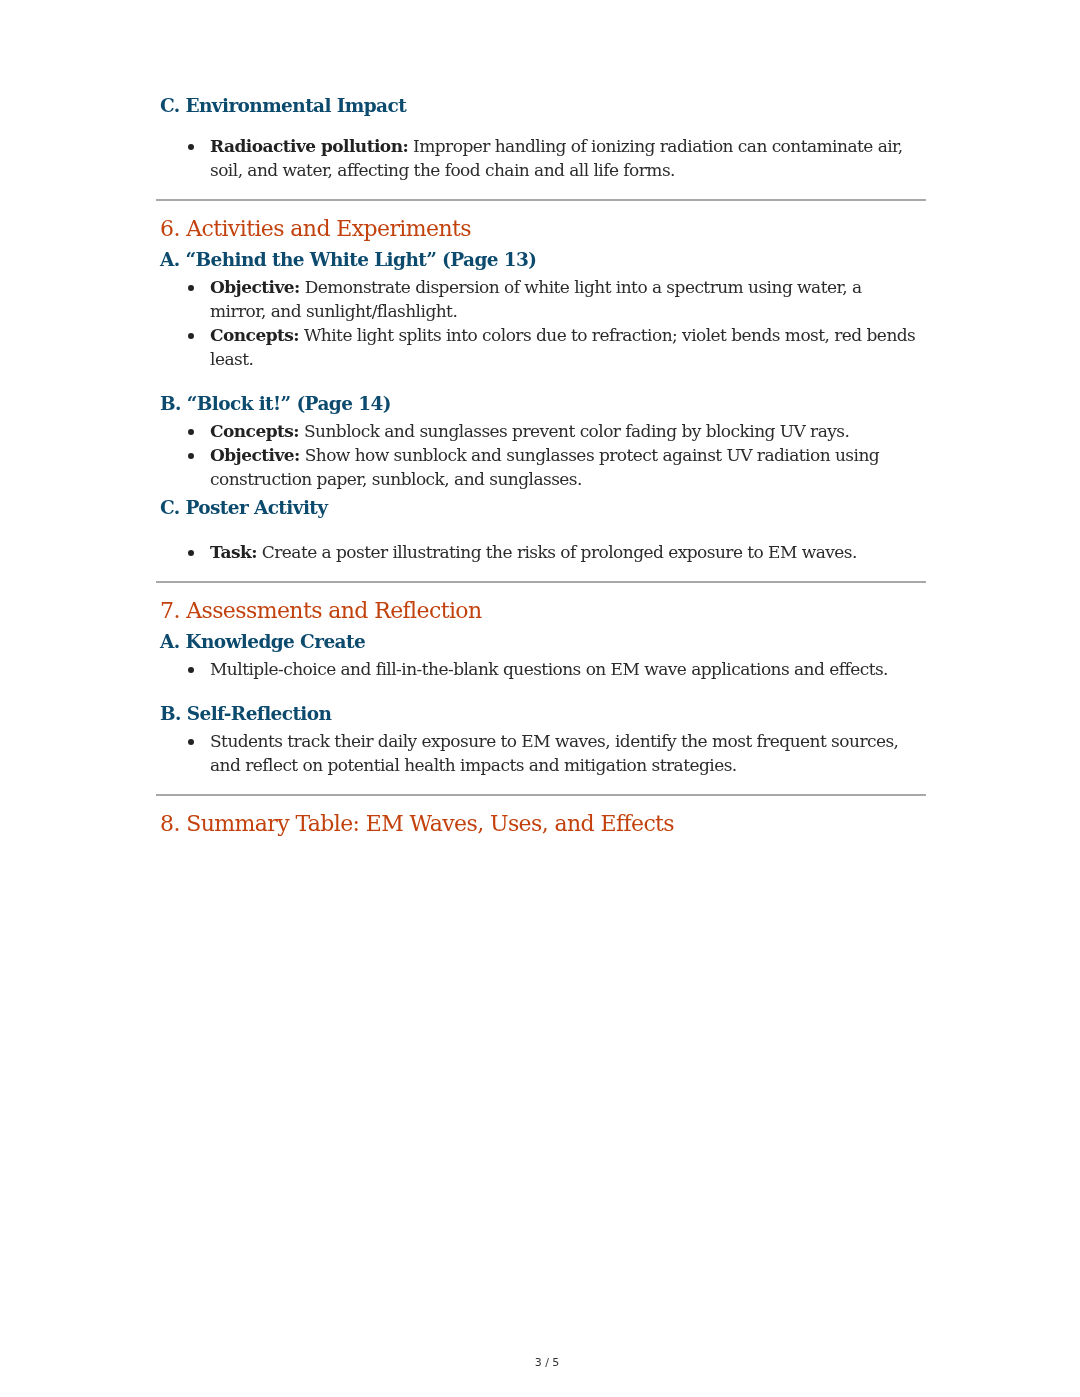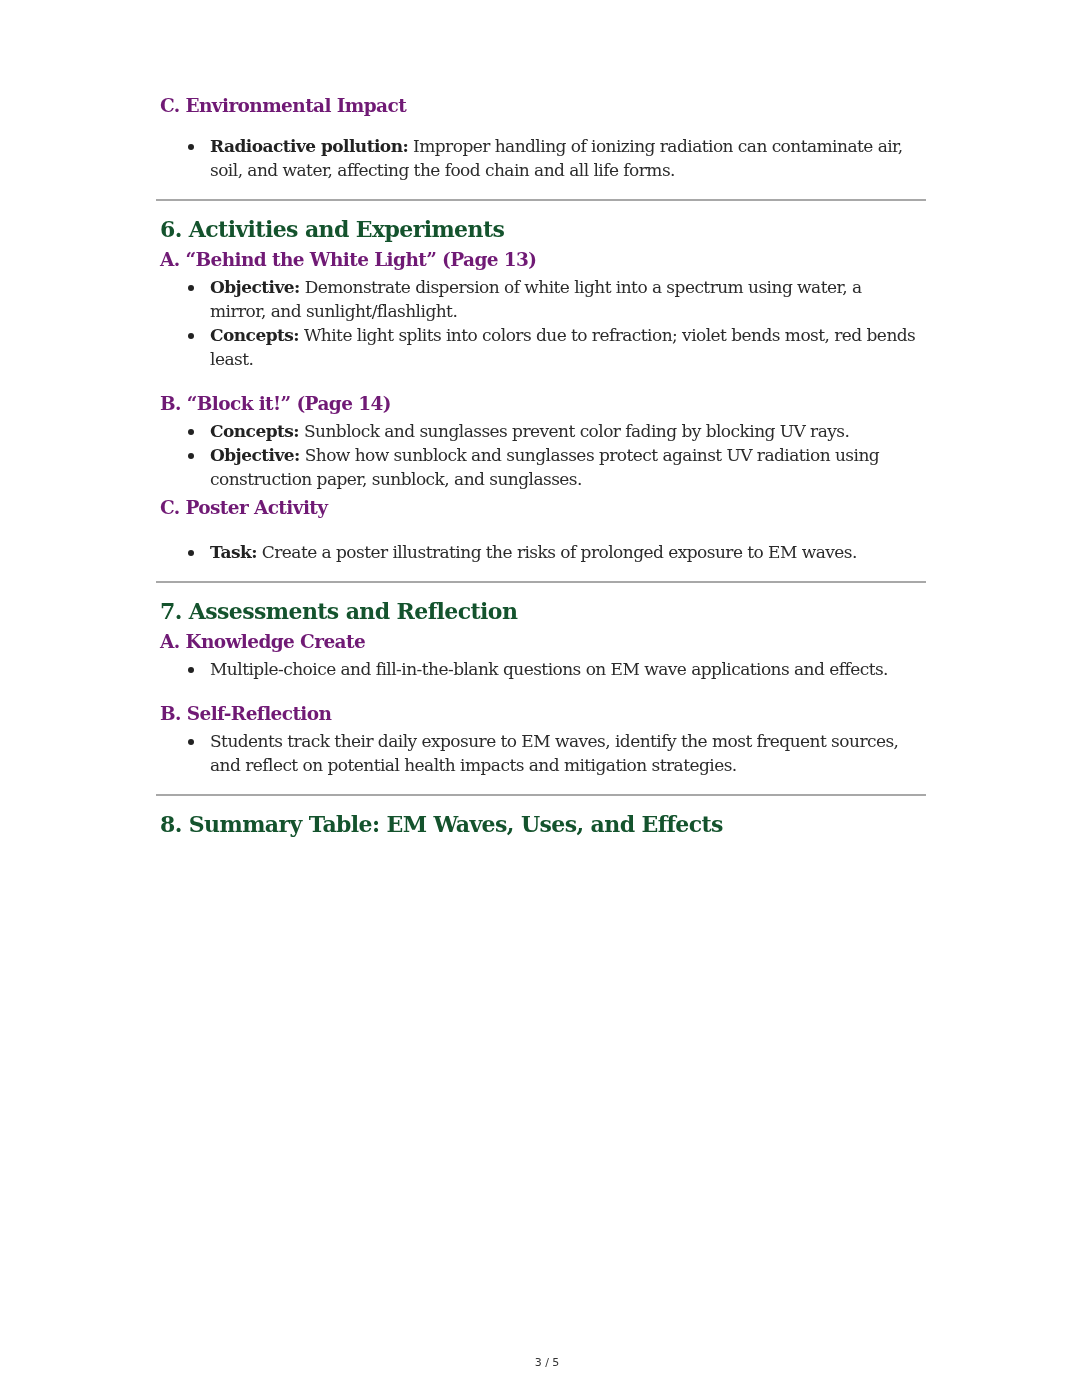--- a/index.html
+++ b/index.html
@@ -2,22 +2,22 @@
 <html><head>
 <meta charset="utf-8">
 <style>
   html, body { margin: 0; padding: 0; background: #ffffff; }
   body {
     width: 1080px; height: 1397px; position: relative; overflow: hidden;
     font-family: "DejaVu Serif", "Liberation Serif", serif;
     color: #2b2b2b;
   }
   .page { position: absolute; left: 160px; top: 94px; width: 762px; }
-  .h3 { font-weight: bold; font-size: 18.5px; line-height: 24px; margin: 0; letter-spacing: -0.6px; color: #701a75; }
-  .h2 { font-weight: bold; font-size: 22px; line-height: 28px; margin: 0; letter-spacing: -0.6px; color: #14532d; }
+  .h3 { font-weight: bold; font-size: 18.5px; line-height: 24px; margin: 0; letter-spacing: -0.6px; color: #0c4a6e; }
+  .h2 { font-weight: normal; font-size: 22px; line-height: 28px; margin: 0; letter-spacing: -0.6px; color: #c2410c; }
   ul { margin: 0; padding: 0 0 0 50px; list-style: none; }
   li { position: relative; font-size: 17px; line-height: 24px; letter-spacing: -0.55px; color: #2b2b2b; }
   li .bullet { position: absolute; left: -22px; top: 10px; width: 6px; height: 6px; border-radius: 50%; background: #222; }
   li b { font-weight: bold; color: #222; }
   .hr { height: 0; border-top: 2px solid #a8a8a8; margin-left: -4px; margin-right: -4px; }
   .footer { position: absolute; top: 1356px; left: 0; width: 1080px; text-align: center; font-family: "DejaVu Sans", sans-serif; font-size: 11px; color: #333; padding-left: 7px; }
 </style>
 </head>
 <body>
 

